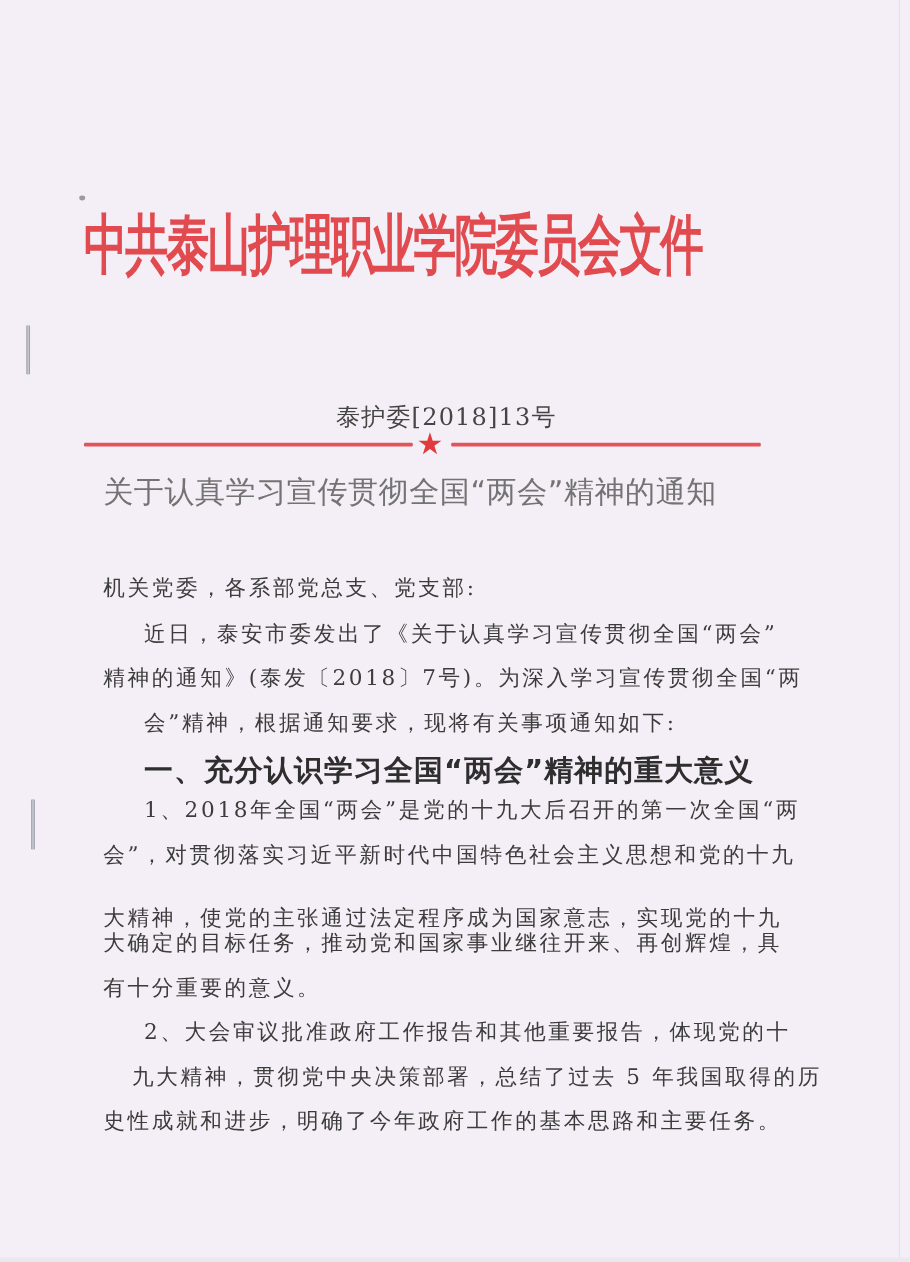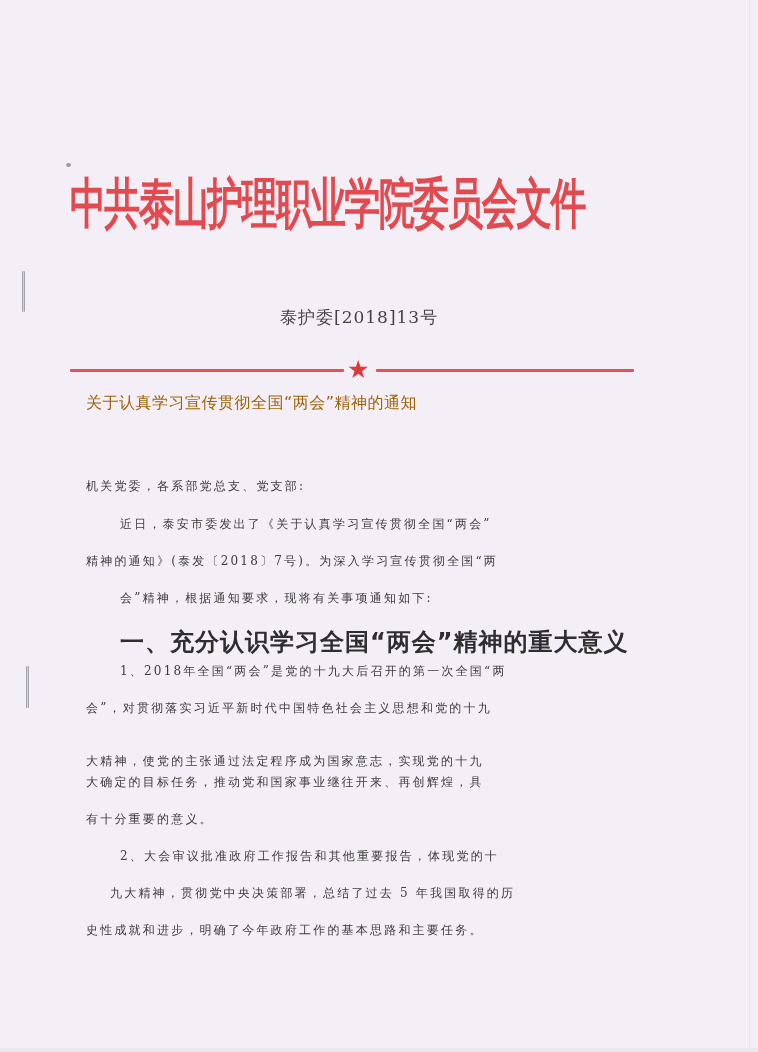--- a/index.html
+++ b/index.html
@@ -17,34 +17,34 @@
     .dot { position:absolute; left:66px; top:163px; width:5px; height:4px; border-radius:50%; background:#9a9aa2; }
     .header-title {
       position:absolute; left:70px; top:168px; width:600px;
       font-family: "DejaVu Serif", serif;
       color:#e14b4f; font-size:46px; font-weight:bold;
       letter-spacing:-2px;
       transform:scaleX(0.78) scaleY(1.18); transform-origin:left top;
       white-space:nowrap; line-height:60px;
     }
     .doc-number {
-      position:absolute; left:280px; top:306px; font-size:17px; color:#444;
+      position:absolute; left:280px; top:334px; font-size:20px; color:#444;
       letter-spacing:1px; white-space:nowrap;
     }
     .separator { position:absolute; top:369px; height:3px; background:#e15458; border-radius:1px; }
     .separator.left { left:70px; width:274px; }
     .separator.right { left:376px; width:258px; }
     .star { position:absolute; left:347px; top:357px; font-size:25px; color:#e03a3e; line-height:25px; }
     .notice-title {
-      position:absolute; left:86px; top:393px; font-size:16px; color:#a16207;
+      position:absolute; left:86px; top:393px; font-size:25px; color:#737373;
       font-family: "DejaVu Sans", "Liberation Sans", sans-serif; white-space:nowrap;
       letter-spacing:0.5px;
     }
     .body-line {
-      position:absolute; left:86px; font-size:12px; color:#3c3c3c; white-space:nowrap;
+      position:absolute; left:86px; font-size:18px; color:#3c3c3c; white-space:nowrap;
       letter-spacing:2.2px;
     }
     .body-line.indent { left:120px; }
     .section-heading {
       position:absolute; left:120px; font-size:24px; font-weight:bold; color:#2e2e2e;
       font-family:"DejaVu Sans", "Liberation Sans", sans-serif; white-space:nowrap; letter-spacing:1px;
     }
   </style>
 </head>
 <body>

